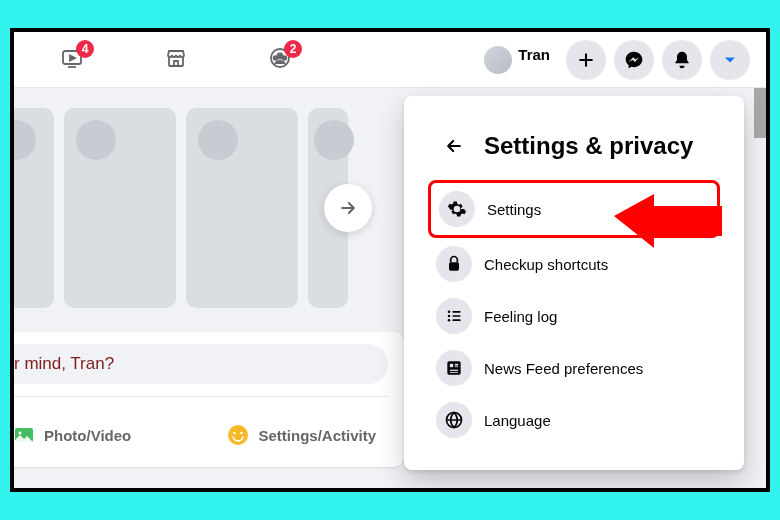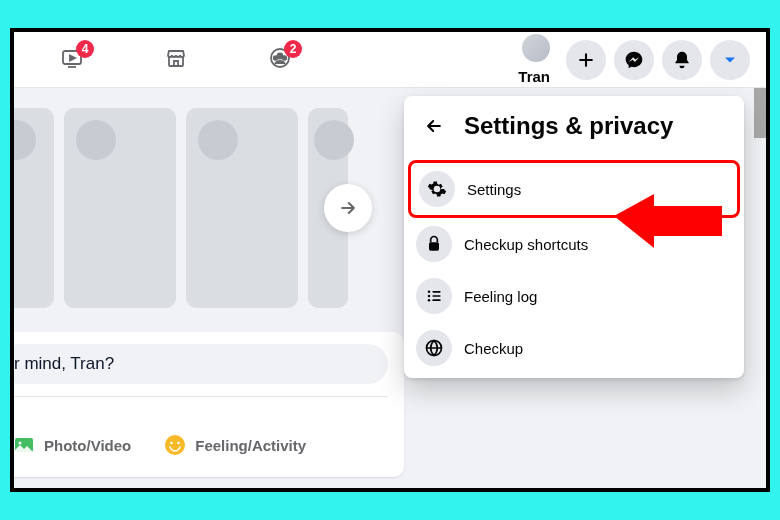--- a/index.html
+++ b/index.html
@@ -7,44 +7,44 @@
     .frame { position: absolute; top: 28px; left: 10px; right: 10px; bottom: 28px; background: #000; }
     .app { position: absolute; top: 4px; left: 4px; right: 4px; bottom: 4px; background: #f0f2f5; overflow: hidden; }
     
     .topbar { height: 56px; background: #fff; border-bottom: 1px solid #e4e6eb; display: flex; align-items: center; justify-content: space-between; padding: 0 16px; position: relative; }
     .nav-icons { display: flex; gap: 80px; margin-left: 30px; }
     .nav-icon-wrap { position: relative; color: #65676b; }
     .nav-icon-wrap svg { width: 24px; height: 24px; }
     .badge { position: absolute; top: -6px; right: -10px; background: #f02849; color: #fff; font-size: 12px; font-weight: 600; border-radius: 10px; min-width: 18px; height: 18px; display: flex; align-items: center; justify-content: center; padding: 0 4px; }
     
     .right-icons { display: flex; align-items: center; gap: 8px; }
-    .profile-chip { display: flex; align-items: flex-end; gap: 6px; padding: 4px 8px 4px 4px; border-radius: 18px; cursor: pointer; flex-direction: column; }
+    .profile-chip { display: flex; align-items: flex-start; gap: 6px; padding: 4px 8px 4px 4px; border-radius: 18px; cursor: pointer; }
     .avatar { width: 28px; height: 28px; border-radius: 50%; background: linear-gradient(135deg, #d0d4db, #b8bdc6); }
     .profile-name { font-size: 15px; font-weight: 600; color: #050505; }
     .circle-btn { width: 40px; height: 40px; border-radius: 50%; background: #e4e6eb; display: flex; align-items: center; justify-content: center; cursor: pointer; color: #050505; }
     .circle-btn svg { width: 20px; height: 20px; }
     .caret-btn svg { fill: #1877f2; }
     
     .content { position: relative; padding: 20px 0 0 0; }
     .stories { display: flex; gap: 10px; padding-left: 0; margin-left: -30px; position: relative; }
     .story-card { width: 112px; height: 200px; background: #dadde1; border-radius: 10px; flex-shrink: 0; position: relative; }
     .story-card.cut { width: 70px; border-radius: 0 10px 10px 0; }
     .story-avatar { width: 40px; height: 40px; border-radius: 50%; background: #c8ccd2; position: absolute; top: 12px; left: 12px; }
     .story-next { position: absolute; right: -24px; top: 50%; transform: translateY(-50%); width: 48px; height: 48px; border-radius: 50%; background: #fff; display: flex; align-items: center; justify-content: center; box-shadow: 0 2px 8px rgba(0,0,0,0.15); cursor: pointer; }
     .story-next svg { width: 20px; height: 20px; color: #65676b; }
     
     .composer { margin: 24px 0 0 -30px; width: 420px; background: #fff; border-radius: 10px; padding: 12px 16px; box-shadow: 0 1px 2px rgba(0,0,0,0.1); }
-    .composer-input { background: #f0f2f5; border-radius: 20px; padding: 10px 14px; color: #0f172a; font-size: 17px; margin-bottom: 12px; }
-    .composer-actions { display: flex; gap: 8px; border-top: 1px solid #e4e6eb; padding-top: 28px; }
+    .composer-input { background: #f0f2f5; border-radius: 20px; padding: 10px 14px; color: #7f1d1d; font-size: 17px; margin-bottom: 12px; }
+    .composer-actions { display: flex; gap: 8px; border-top: 1px solid #e4e6eb; padding-top: 18px; justify-content: space-between; }
     .composer-action { display: flex; align-items: center; gap: 8px; padding: 8px 12px; border-radius: 6px; cursor: pointer; color: #65676b; font-size: 15px; font-weight: 600; }
     .ca-icon { width: 24px; height: 24px; }
     .ca-photo { color: #45bd62; }
     .ca-feeling { color: #f7b928; }
     
-    .dropdown { position: absolute; top: 64px; right: 22px; width: 340px; background: #fff; border-radius: 8px; box-shadow: 0 12px 28px rgba(0,0,0,0.2), 0 2px 4px rgba(0,0,0,0.1); padding: 4px; }
+    .dropdown { position: absolute; top: 64px; right: 22px; width: 340px; background: #fff; border-radius: 8px; box-shadow: 0 12px 28px rgba(0,0,0,0.2), 0 2px 4px rgba(0,0,0,0.1); padding: 24px; }
     .dd-header { display: flex; align-items: center; gap: 12px; padding: 8px 8px 16px 8px; }
     .back-btn { width: 36px; height: 36px; border-radius: 50%; display: flex; align-items: center; justify-content: center; cursor: pointer; }
     .back-btn svg { width: 20px; height: 20px; }
     .dd-title { font-size: 24px; font-weight: 700; color: #050505; }
     .dd-item { display: flex; align-items: center; gap: 12px; padding: 8px; border-radius: 8px; cursor: pointer; }
     .dd-icon { width: 36px; height: 36px; border-radius: 50%; background: #e4e6eb; display: flex; align-items: center; justify-content: center; flex-shrink: 0; }
     .dd-icon svg { width: 20px; height: 20px; color: #050505; }
     .dd-label { font-size: 15px; font-weight: 500; color: #050505; }
     .highlight-box { border: 3px solid #ff0000; align-items: center; }
     
@@ -148,21 +148,21 @@
               </svg>
           <span>Photo/Video</span>
         </div>
         <div class="composer-action">
           <svg class="ca-icon ca-feeling" viewBox="0 0 24 24" fill="currentColor">
                 <circle cx="12" cy="12" r="10"></circle>
                 <circle cx="8.5" cy="10" r="1.3" fill="#fff"></circle>
                 <circle cx="15.5" cy="10" r="1.3" fill="#fff"></circle>
                 <path d="M7 14c1 2.5 3 4 5 4s4-1.5 5-4" stroke="#fff" stroke-width="1.5" fill="none" stroke-linecap="round"></path>
               </svg>
-          <span>Feeling/Activity</span>
+          <span>Settings/Activity</span>
         </div>
       </div>
     </div>
   </div>
 
   <div class="dropdown">
     <div class="dd-header">
       <div class="back-btn">
         <svg viewBox="0 0 24 24" fill="none" stroke="currentColor" stroke-width="2.5" stroke-linecap="round" stroke-linejoin="round">
               <path d="M19 12H5M11 18l-6-6 6-6"></path>
@@ -195,26 +195,39 @@
               <circle cx="6" cy="12" r="1.5"></circle>
               <rect x="10" y="11" width="10" height="2" rx="1"></rect>
               <circle cx="6" cy="17" r="1.5"></circle>
               <rect x="10" y="16" width="10" height="2" rx="1"></rect>
             </svg>
           </div>
       <span class="dd-label">Feeling log</span>
     </div>
     <div class="dd-item">
       <div class="dd-icon">
+            <svg viewBox="0 0 24 24" fill="currentColor">
+              <rect x="4" y="4" width="16" height="16" rx="2"></rect>
+              <rect x="7" y="7" width="4" height="4" fill="#e4e6eb"></rect>
+              <rect x="13" y="7" width="4" height="2" fill="#e4e6eb"></rect>
+              <rect x="13" y="10" width="4" height="1" fill="#e4e6eb"></rect>
+              <rect x="7" y="14" width="10" height="1.5" fill="#e4e6eb"></rect>
+              <rect x="7" y="17" width="10" height="1" fill="#e4e6eb"></rect>
+            </svg>
+          </div>
+      <span class="dd-label">News Feed preferences</span>
+    </div>
+    <div class="dd-item">
+      <div class="dd-icon">
             <svg viewBox="0 0 24 24" fill="none" stroke="currentColor" stroke-width="2">
               <circle cx="12" cy="12" r="9"></circle>
               <path d="M3 12h18M12 3c2.5 2.5 4 6 4 9s-1.5 6.5-4 9c-2.5-2.5-4-6-4-9s1.5-6.5 4-9z"></path>
             </svg>
           </div>
-      <span class="dd-label">Checkup</span>
+      <span class="dd-label">Language</span>
     </div>
   </div>
 
   <svg class="arrow-pointer" width="110" height="80" viewBox="0 0 110 80">
     <path d="M 0 32 L 40 10 L 40 22 L 108 22 L 108 52 L 40 52 L 40 64 Z" fill="#ff0000"></path>
   </svg>
 </div>
 </div>
 
 </body></html>

